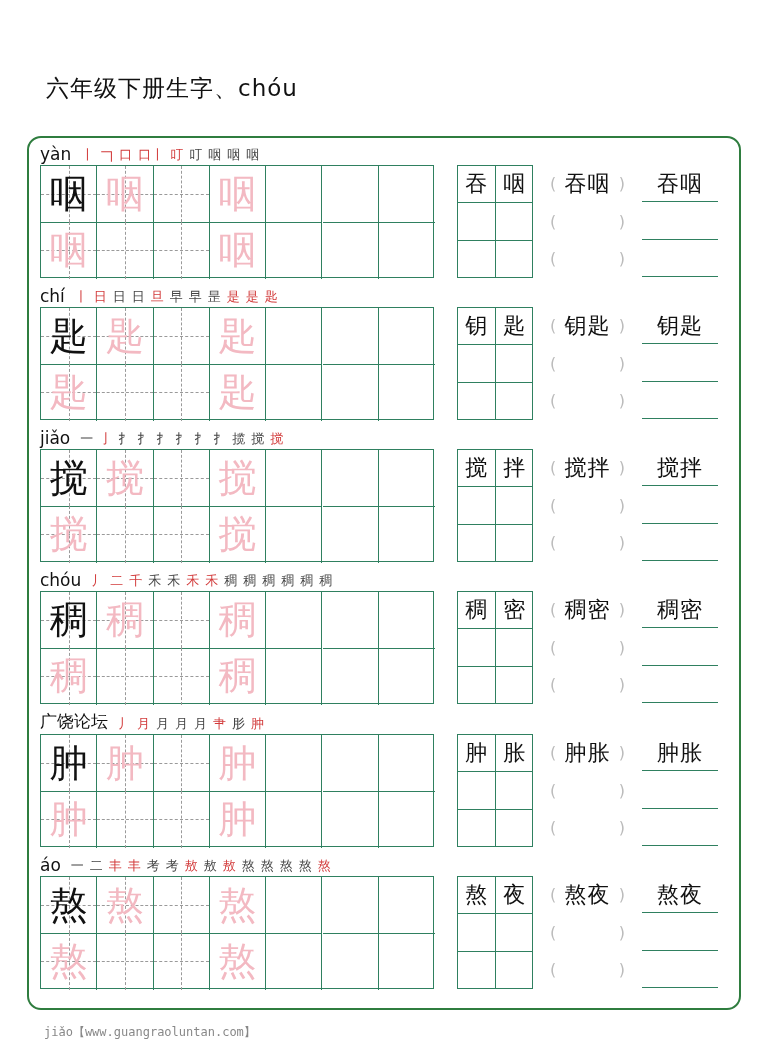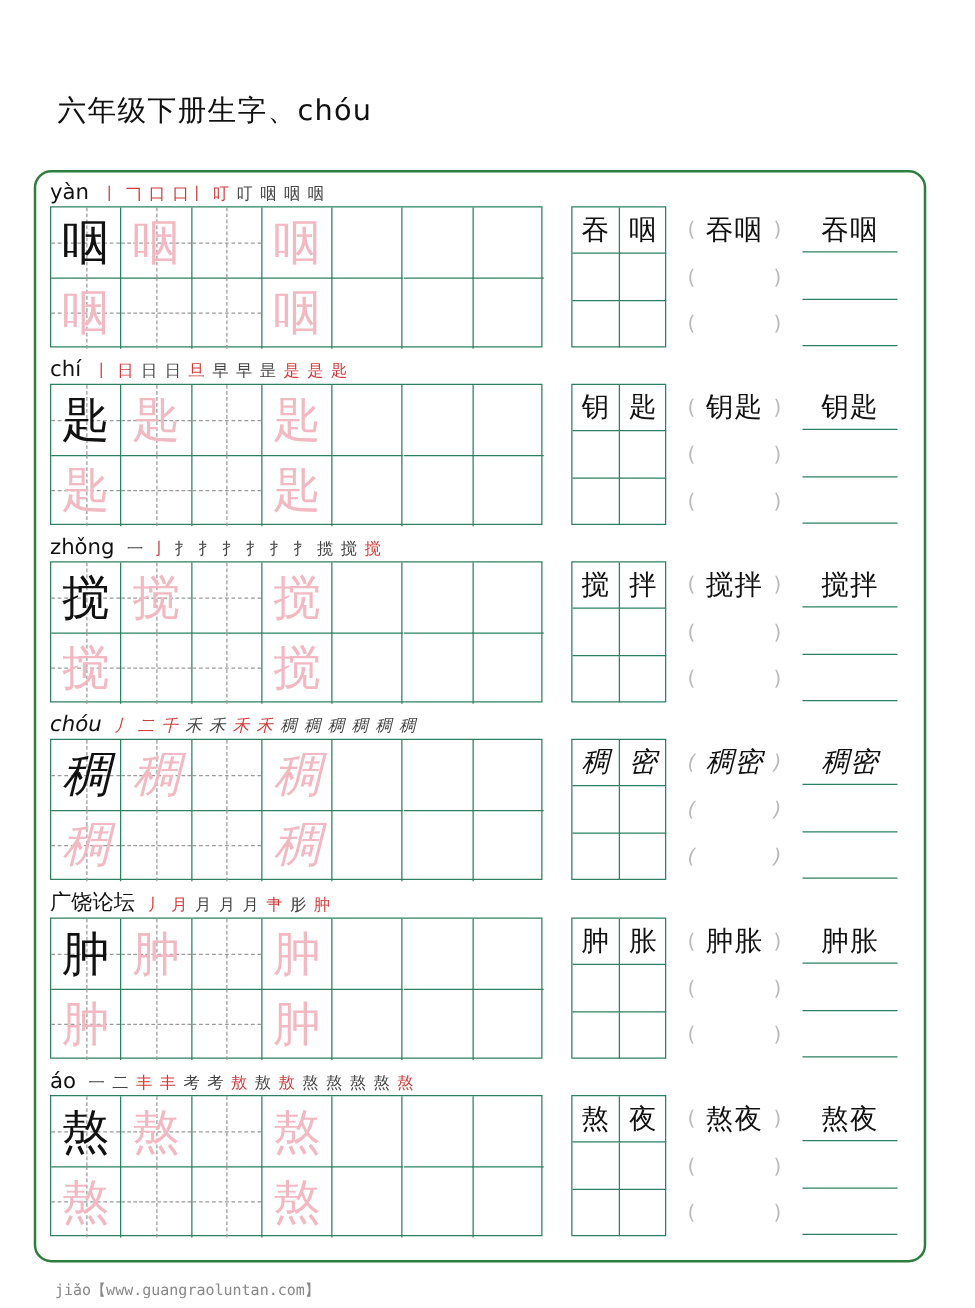--- a/index.html
+++ b/index.html
@@ -185,21 +185,21 @@
       <div class="lines">
         <div class="line" style="top: 0px;">
           <span class="word">钥匙</span>
         </div>
         <div class="line" style="top: 37.5px;"></div>
         <div class="line" style="top: 75px;"></div>
       </div>
     </div>
     <div class="section" style="top: 424px;">
       <div class="pinyin-row">
-        <span class="pinyin">zhǒng</span>
+        <span class="pinyin">jiǎo</span>
         <span class="stroke">一</span>
         <span class="stroke red">亅</span>
         <span class="stroke">扌</span>
         <span class="stroke">扌</span>
         <span class="stroke">扌</span>
         <span class="stroke">扌</span>
         <span class="stroke">扌</span>
         <span class="stroke">扌</span>
         <span class="stroke">揽</span>
         <span class="stroke">搅</span>
@@ -257,21 +257,21 @@
         </div>
       </div>
       <div class="lines">
         <div class="line" style="top: 0px;">
           <span class="word">搅拌</span>
         </div>
         <div class="line" style="top: 37.5px;"></div>
         <div class="line" style="top: 75px;"></div>
       </div>
     </div>
-    <div class="section" style="top: 566px; font-style: italic;">
+    <div class="section" style="top: 566px;">
       <div class="pinyin-row">
         <span class="pinyin">chóu</span>
         <span class="stroke red">丿</span>
         <span class="stroke red">二</span>
         <span class="stroke red">千</span>
         <span class="stroke">禾</span>
         <span class="stroke">禾</span>
         <span class="stroke red">禾</span>
         <span class="stroke red">禾</span>
         <span class="stroke">稠</span>

